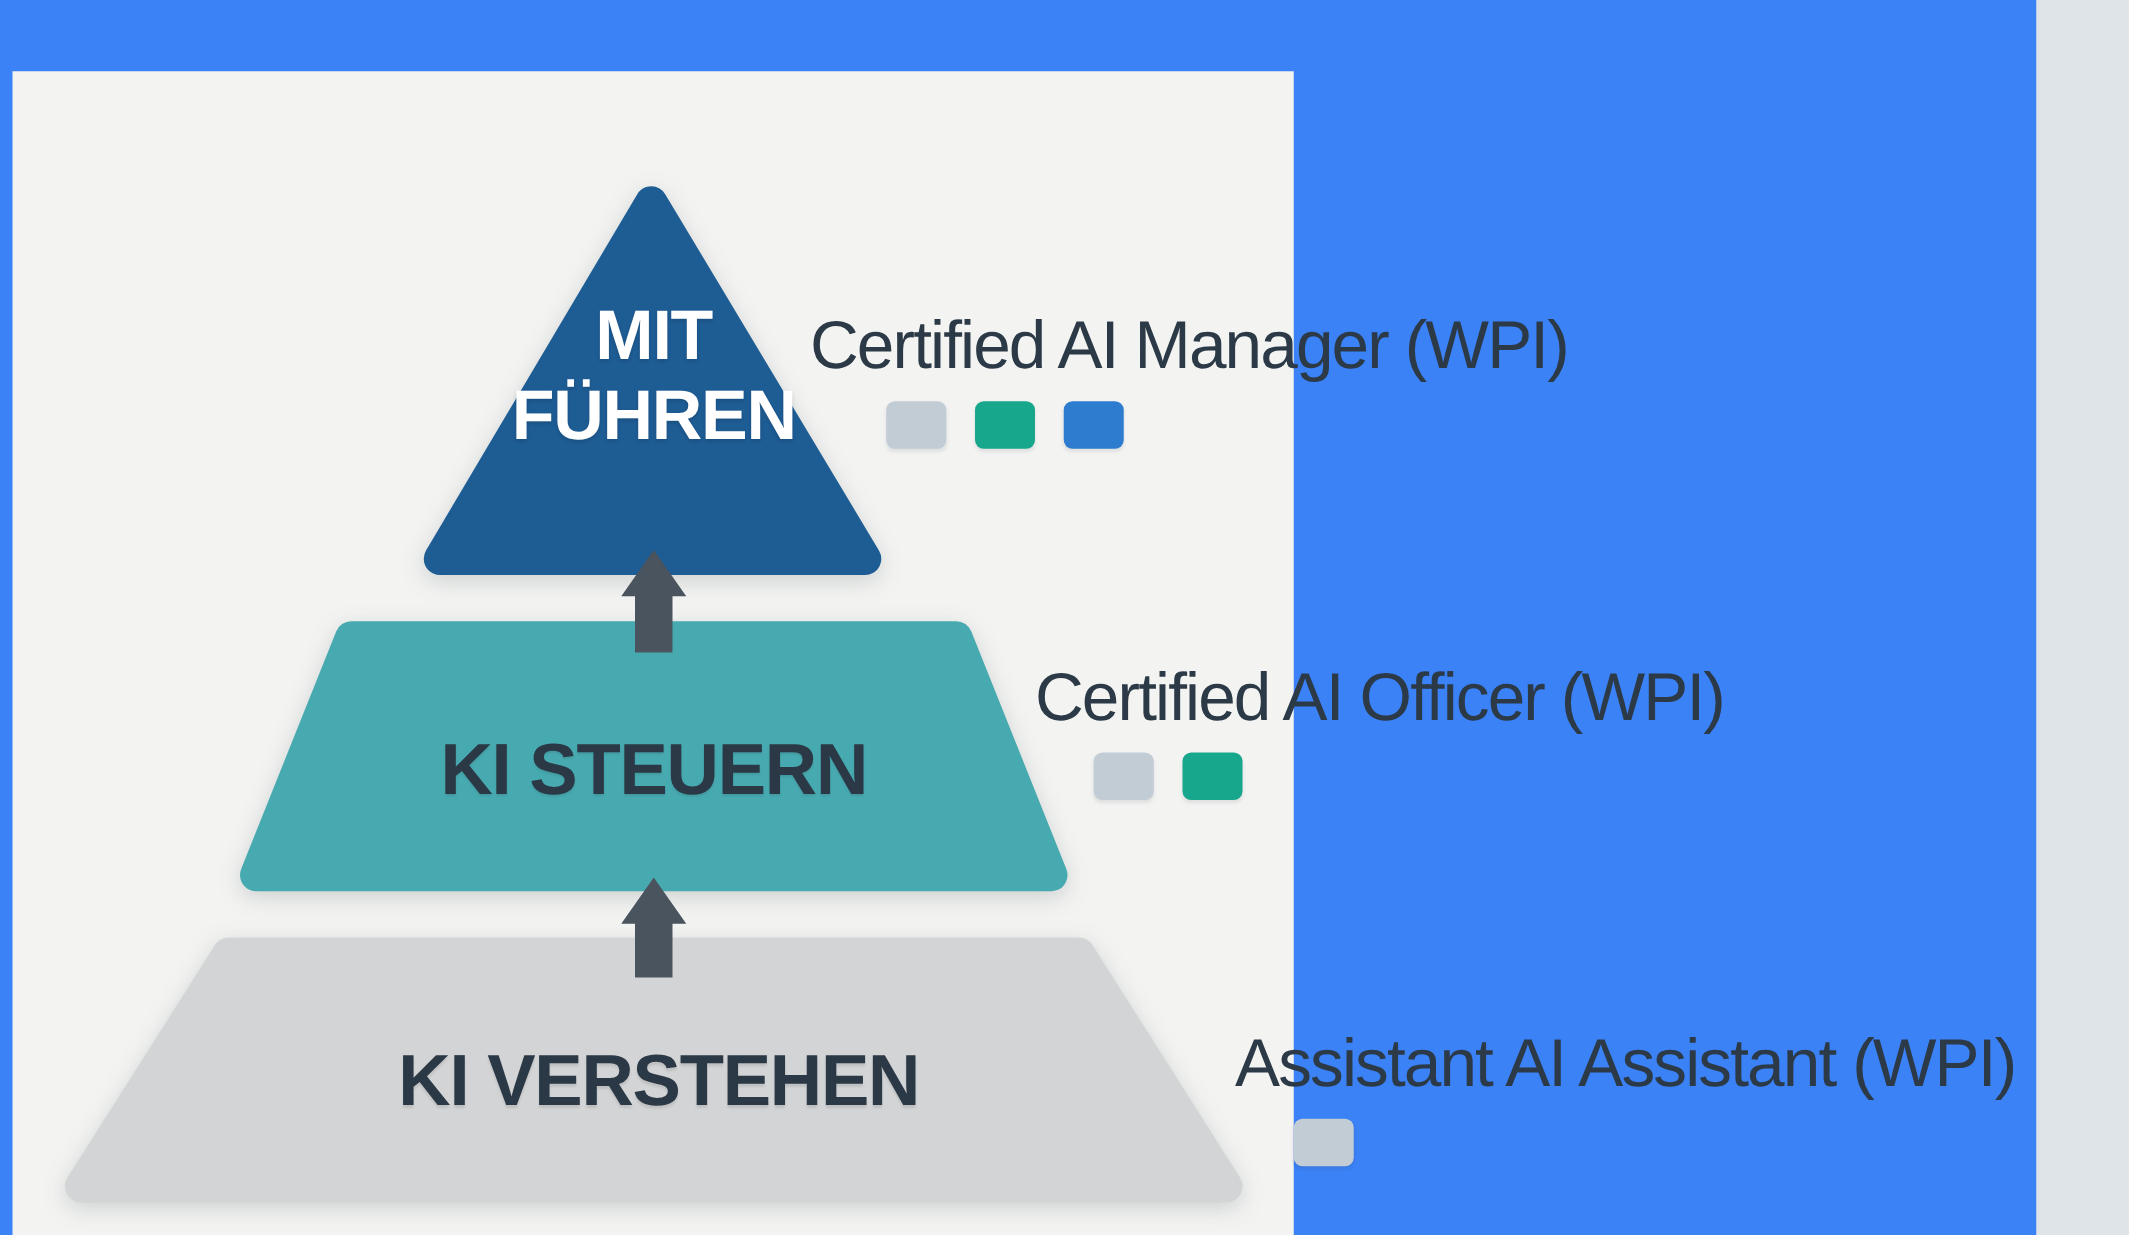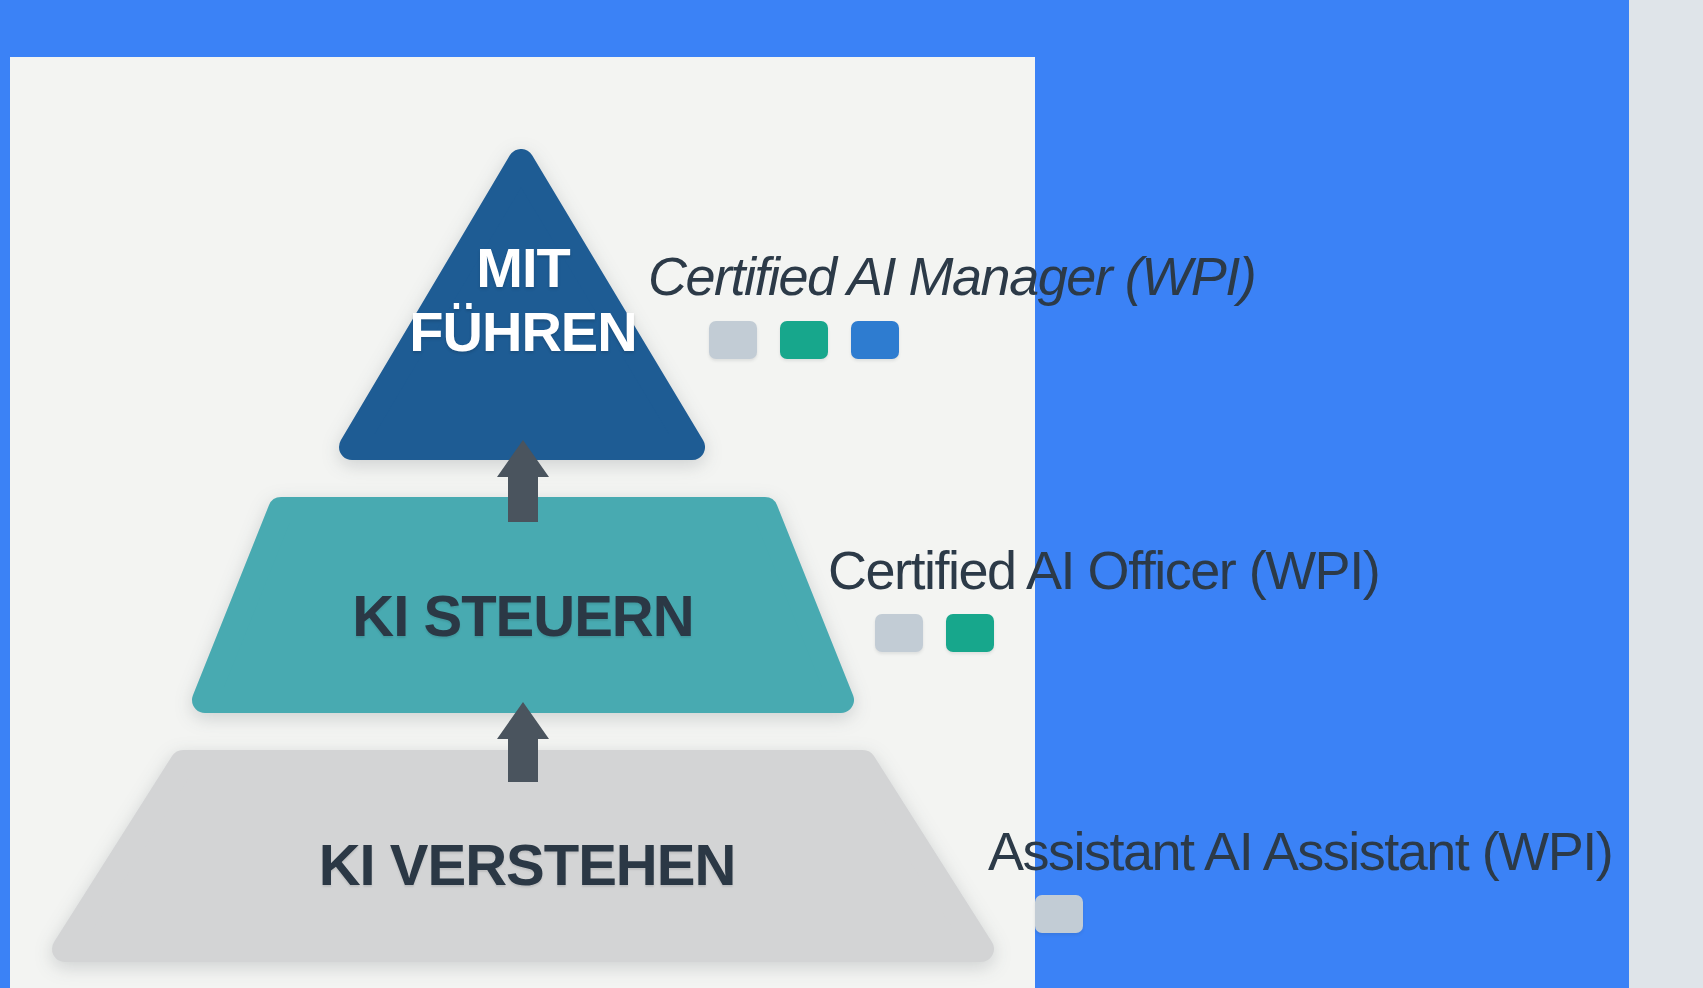--- a/index.html
+++ b/index.html
@@ -69,23 +69,23 @@
   .cert .badges {
     display: flex;
     gap: 23px;
   }
   .badge {
     width: 48px;
     height: 38px;
     border-radius: 7px;
     box-shadow: 0 2px 3px rgba(40,50,60,0.10);
   }
-  .cert.manager { left: 648px; top: 245px; font-style: italic; }
+  .cert.manager { left: 648px; top: 245px; }
   .cert.manager .badges { margin: 14px 0 0 61px; }
-  .cert.officer { left: 828px; top: 539px; }
+  .cert.officer { left: 828px; top: 527px; }
   .cert.officer .badges { margin: 13px 0 0 47px; }
   .cert.assistant { left: 988px; top: 820px; }
   .cert.assistant .badges { margin: 13px 0 0 47px; }
 </style>
 </head>
 <body>
 
 <div class="canvas">
 
   <div class="panel" style="background: rgb(243, 244, 242);"></div>

